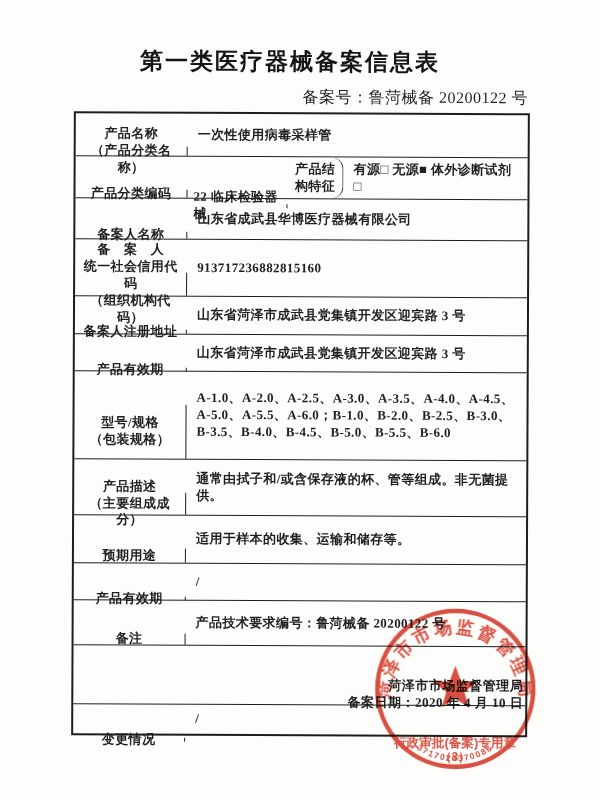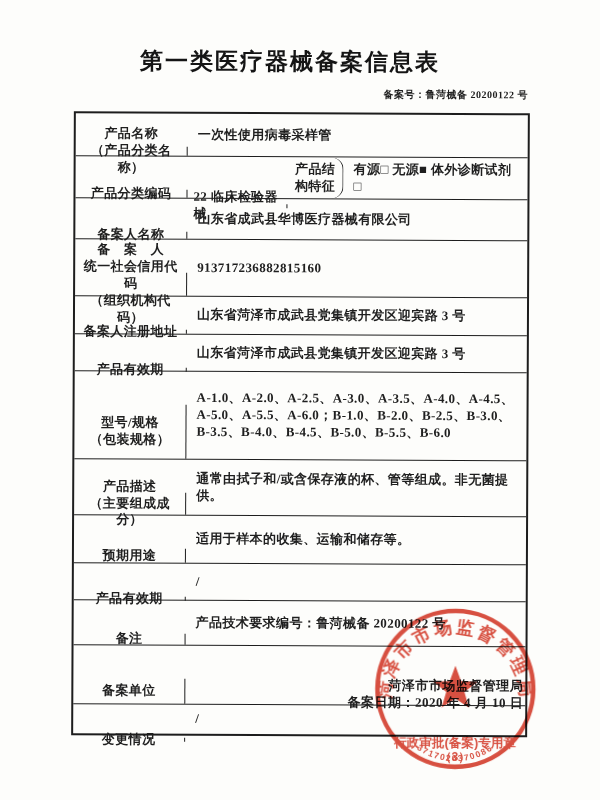--- a/index.html
+++ b/index.html
@@ -14,21 +14,21 @@
   .scan-content{ position:absolute; inset:0; transform:rotate(0.25deg); transform-origin:40% 10%; }
 
   .doc-title{
     position:absolute; top:46px; left:0; width:580px;
     text-align:center; font-size:23px; font-weight:700; letter-spacing:2px;
     font-family:"Liberation Sans","DejaVu Sans",sans-serif;
     color:#151515;
   }
   .filing-no{
     position:absolute; top:87px; right:72px;
-    font-size:10px; font-weight:700; letter-spacing:0.5px;
+    font-size:16px; font-weight:400; letter-spacing:0.5px;
   }
 
   .info-table{
     position:absolute; left:74px; top:112px; width:456px;
     border:2px solid #1d1d1d;
     display:flex; flex-direction:column;
     font-size:13px; font-weight:700; line-height:1.3; letter-spacing:0.4px;
   }
   .row{ display:flex; border-bottom:1.5px solid #1d1d1d; }
   .row:last-child{ border-bottom:none; }
@@ -124,21 +124,20 @@
     </div>
     <div class="row r10">
       <div class="lbl">产品有效期</div>
       <div class="val">/</div>
     </div>
     <div class="row r11">
       <div class="lbl">备注</div>
       <div class="val">产品技术要求编号：鲁菏械备 20200122 号</div>
     </div>
     <div class="row r12">
-      <div class="lbl">备案单位</div>
       <div class="val"></div>
     </div>
     <div class="row r13">
       <div class="lbl">变更情况</div>
       <div class="val">/</div>
     </div>
   </div>
 
   <div class="filing-auth">
     <div>菏泽市市场监督管理局</div>

